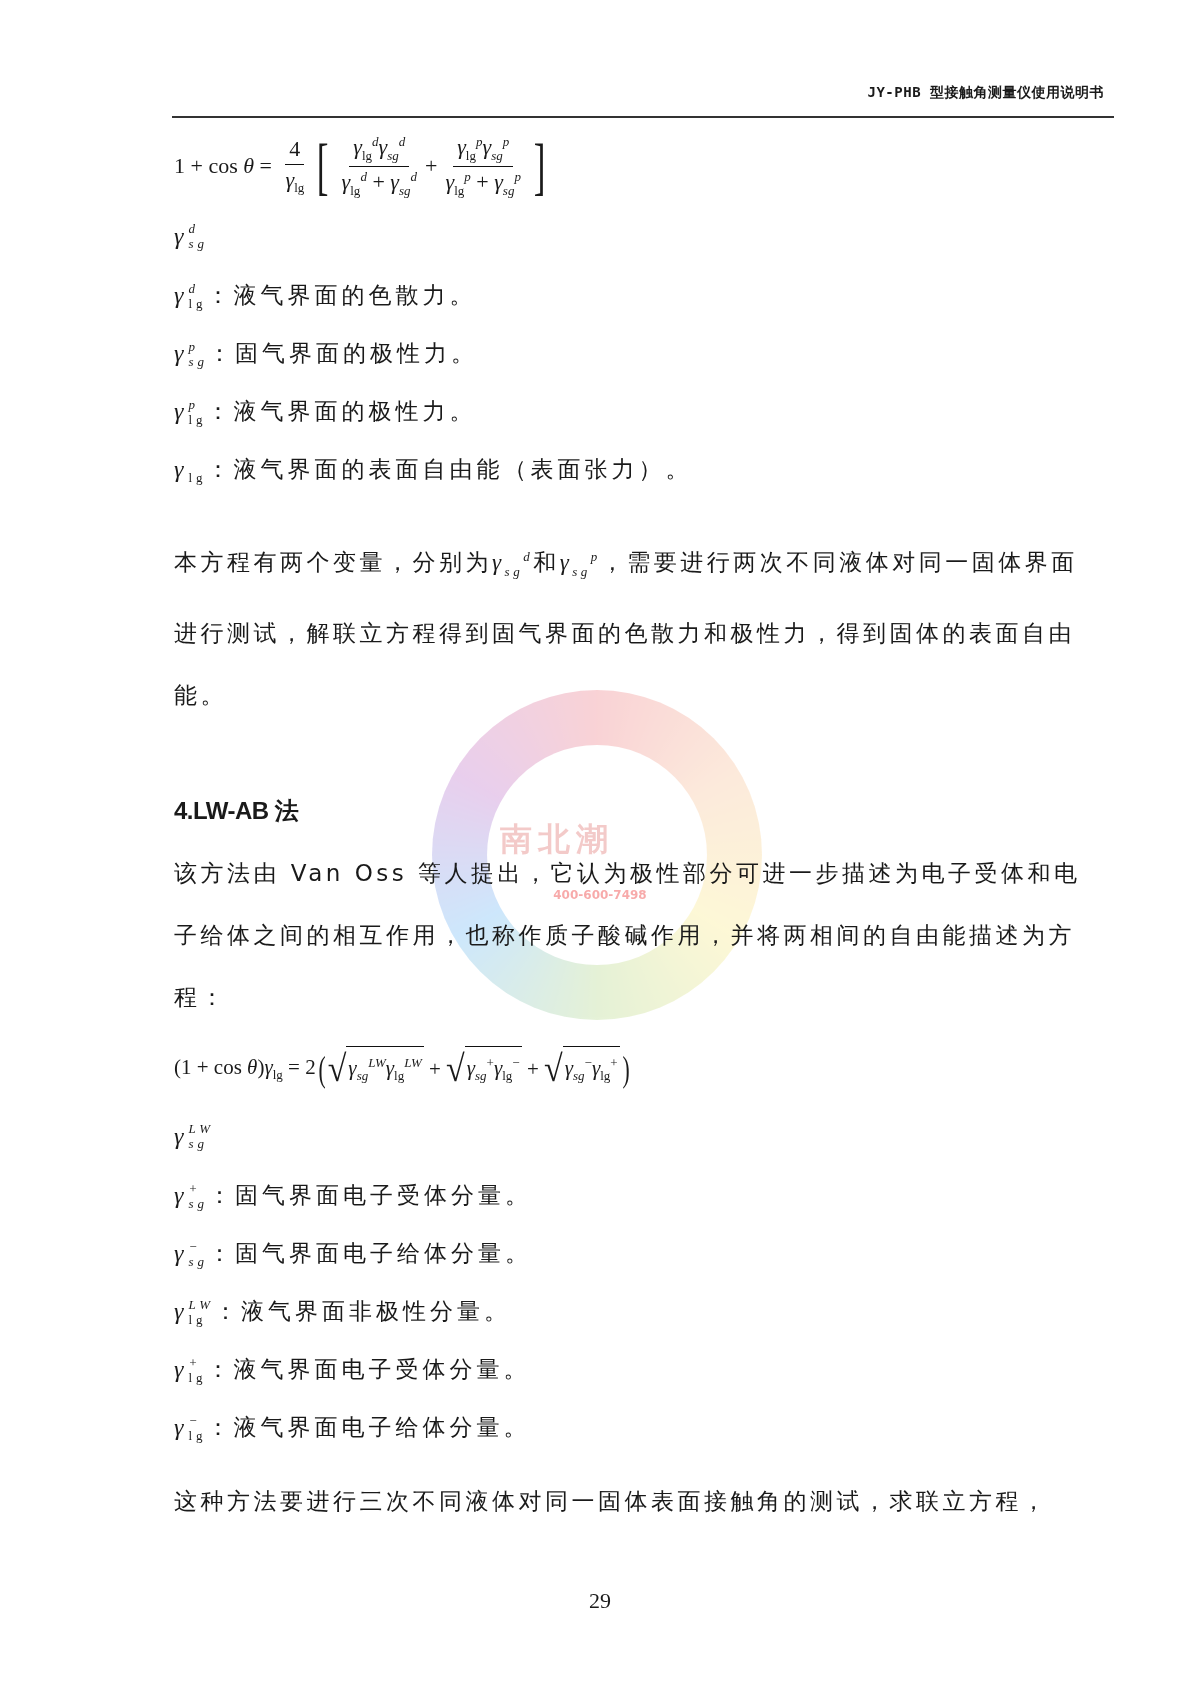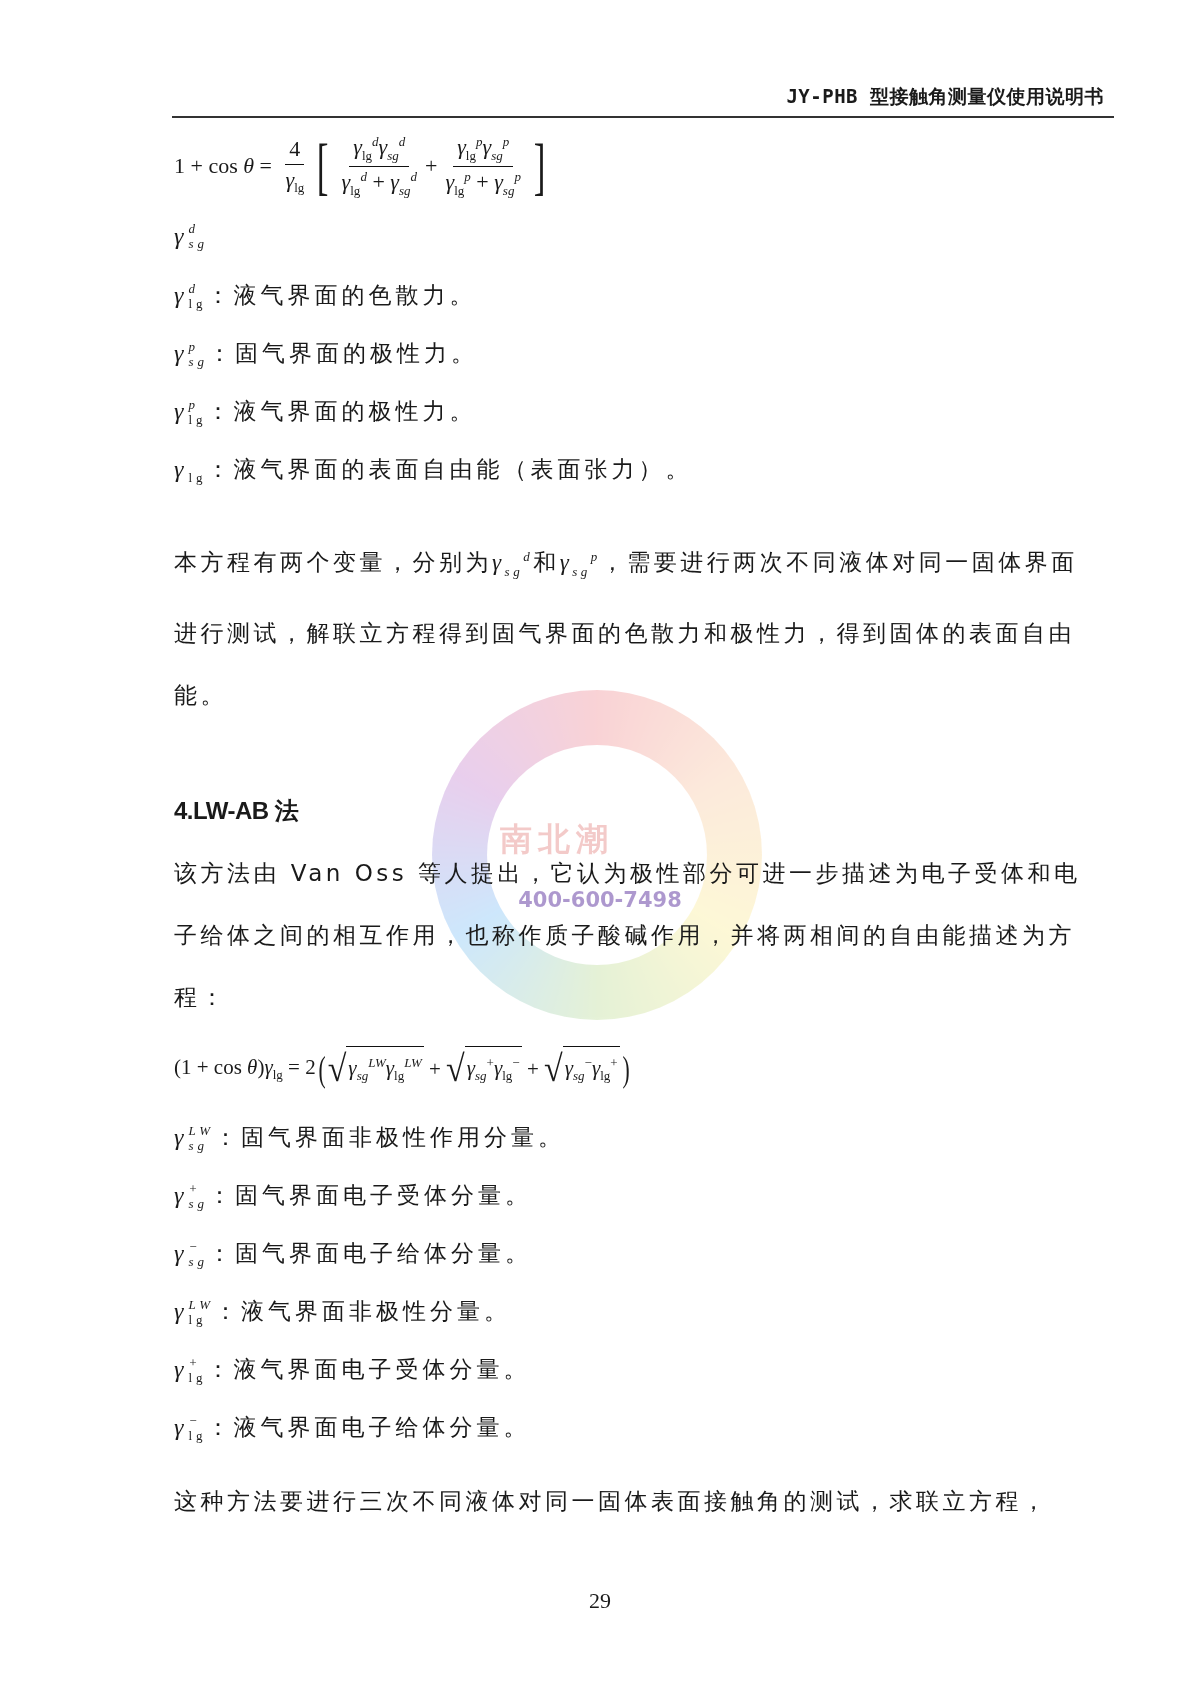--- a/index.html
+++ b/index.html
@@ -1,18 +1,18 @@
 <!DOCTYPE html>
 <html><head>
 <meta charset="utf-8">
 <style>
   html, body { margin:0; padding:0; background:#ffffff; }
   body { width:1200px; height:1697px; position:relative; overflow:hidden;
          font-family:"DejaVu Sans", sans-serif; color:#1a1a1a; }
-  .header-title { position:absolute; right:96px; top:84px; font-size:19px; font-weight:bold;
+  .header-title { position:absolute; right:96px; top:84px; font-size:14px; font-weight:bold;
                   font-family:"DejaVu Sans Mono", monospace; letter-spacing:0.5px; }
   .header-rule { position:absolute; left:172px; right:86px; top:116px; height:2px; background:#333; }
   .math { font-family:"Liberation Serif", serif; font-style:normal; }
   .eq1 { position:absolute; left:174px; top:126px; height:80px; display:flex; align-items:center; font-size:22px; }
   .frac { display:inline-flex; flex-direction:column; align-items:center; margin:0 4px; vertical-align:middle; }
   .frac .num { border-bottom:1.5px solid #111; padding:0 4px 2px; }
   .frac .den { padding:2px 4px 0; }
   .bracket { font-size:64px; line-height:1; font-weight:200; transform:scaleX(0.55); display:inline-block; }
   sub, sup { font-size:13px; }
   .gsym { display:inline-flex; align-items:center; position:relative; }
@@ -33,22 +33,22 @@
   .paren { font-size:36px; line-height:1; transform:scaleX(0.6); display:inline-block; }
   .page-number { position:absolute; left:0; right:0; top:1588px; text-align:center;
                  font-family:"Liberation Serif", serif; font-size:22px; }
   .watermark { position:absolute; left:432px; top:690px; width:330px; height:330px; border-radius:50%;
                opacity:0.22; pointer-events:none;
                background: conic-gradient(#e63946, #f4a261, #f9e04b, #8bc34a, #2196f3, #9c27b0, #e63946); }
   .watermark::after { content:""; position:absolute; left:55px; top:55px; width:220px; height:220px;
                border-radius:50%; background:#ffffff; }
   .wm-text { position:absolute; left:500px; top:818px; width:200px; text-align:left; color:#d9534f;
              opacity:0.3; font-size:32px; font-weight:bold; letter-spacing:6px; }
-  .wm-phone { position:absolute; left:500px; top:888px; width:200px; text-align:center; color:#4c1d95;
-              opacity:0.45; font-size:21px; font-weight:bold; }
+  .wm-phone { position:absolute; left:500px; top:888px; width:200px; text-align:center; color:#ef4444;
+              opacity:0.45; font-size:12px; font-weight:bold; }
 </style>
 </head>
 <body>
 
 <div class="header-title">JY-PHB 型接触角测量仪使用说明书</div>
 <div class="header-rule"></div>
 
 <div class="watermark"></div>
 <div class="wm-text">南北潮</div>
 <div class="wm-phone">400-600-7498</div>
@@ -151,21 +151,20 @@
 </div>
 
 <div class="line" style="top:1122px;">
   <span class="gsym math">
       <span class="g">γ</span>
       <span class="ss">
         <span class="up">LW</span>
         <span class="dn it">sg</span>
       </span>
     </span>
-  <span class="label">：固气界面非极性作用分量。</span>
 </div>
 <div class="line" style="top:1180px;">
   <span class="gsym math">
       <span class="g">γ</span>
       <span class="ss">
         <span class="up">+</span>
         <span class="dn it">sg</span>
       </span>
     </span>
   <span class="label">：固气界面电子受体分量。</span>

